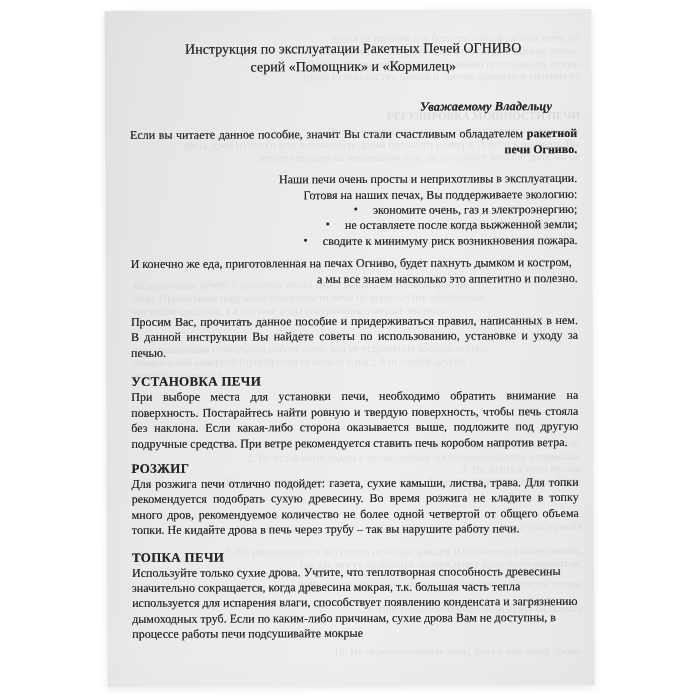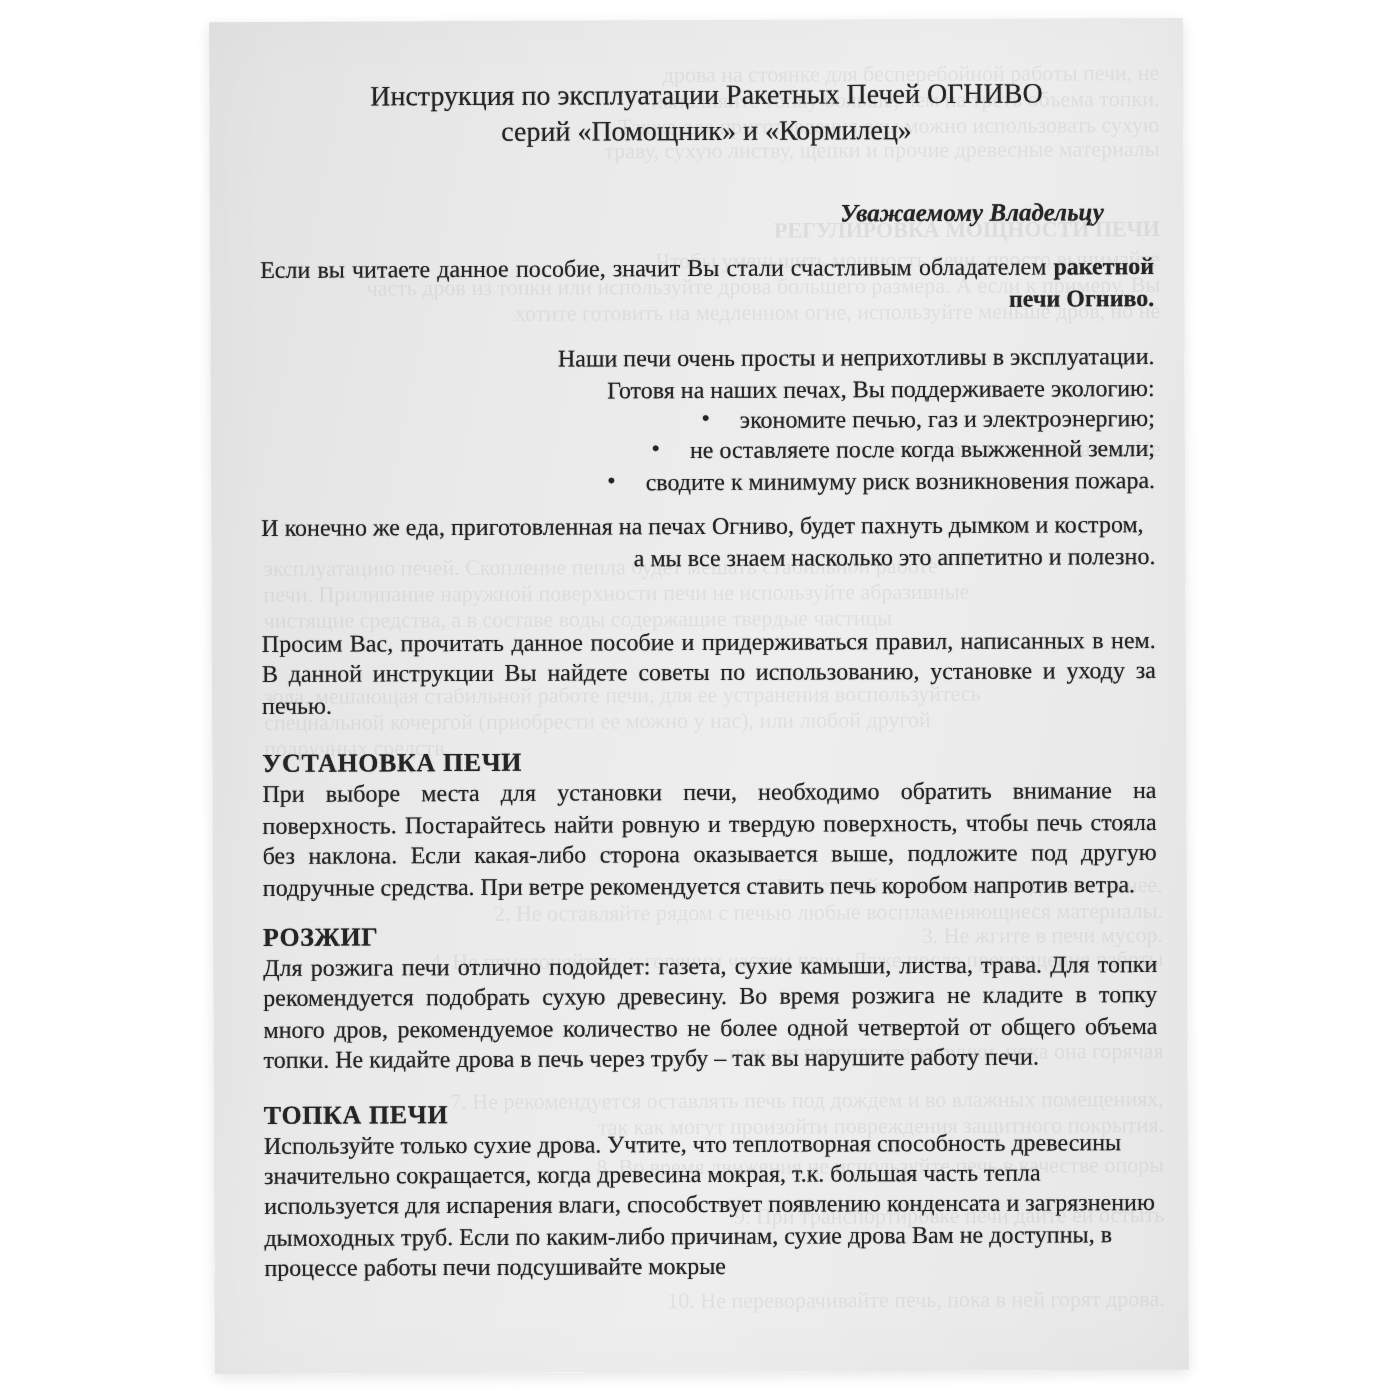--- a/index.html
+++ b/index.html
@@ -91,21 +91,21 @@
 
     <div class="salut">Уважаемому Владельцу</div>
 
     <div class="justline mt-intro"><span>Если вы читаете данное пособие, значит Вы стали счастливым обладателем </span><span class="b">ракетной</span></div>
     <div class="right b">печи Огниво.</div>
 
     <div class="right mt-eco">Наши печи очень просты и неприхотливы в эксплуатации.</div>
     <div class="right">Готовя на наших печах, Вы поддерживаете экологию:</div>
 
     <div class="bullet-line">
-      <span class="dot">•</span><span>экономите печью, газ и электроэнергию;</span>
+      <span class="dot">•</span><span>экономите очень, газ и электроэнергию;</span>
     </div>
     <div class="bullet-line">
       <span class="dot">•</span><span>не оставляете после когда выжженной земли;</span>
     </div>
     <div class="bullet-line">
       <span class="dot">•</span><span>сводите к минимуму риск возникновения пожара.</span>
     </div>
 
     <div class="nowrap mt-food">И конечно же еда, приготовленная на печах Огниво, будет пахнуть дымком и костром,</div>
     <div class="right">а мы все знаем насколько это аппетитно и полезно.</div>

